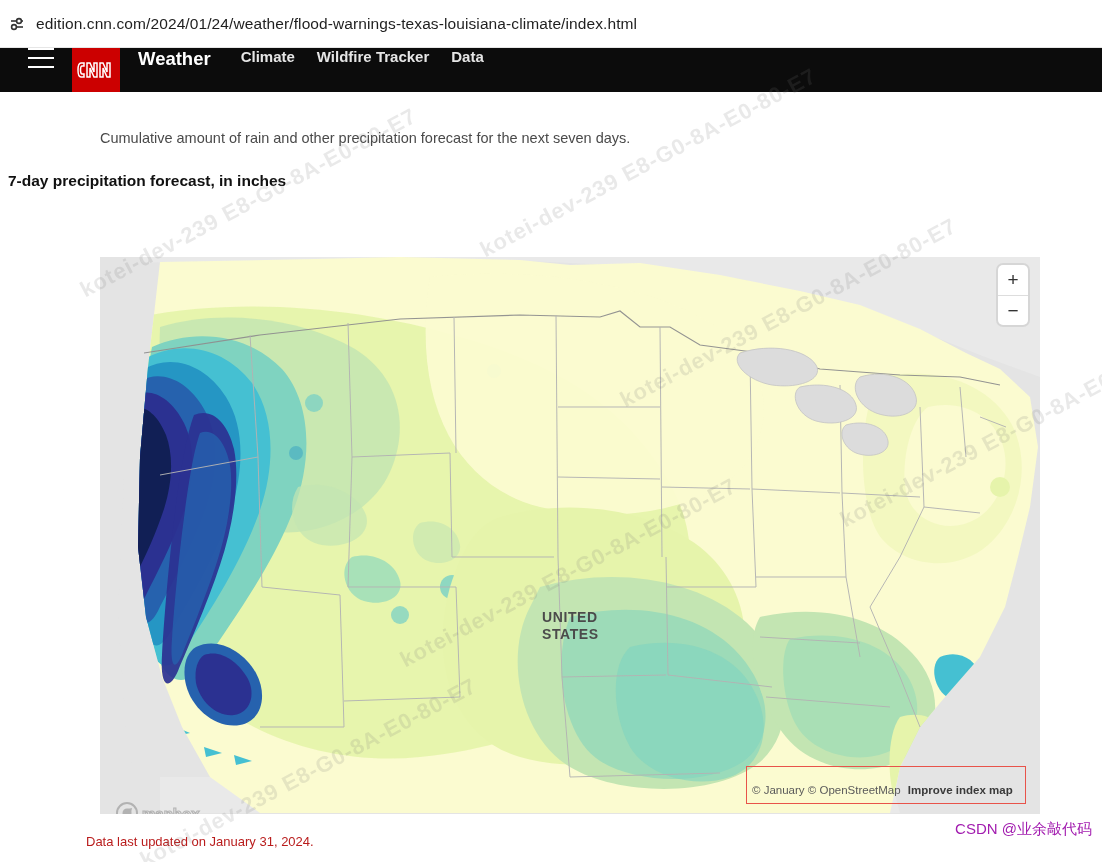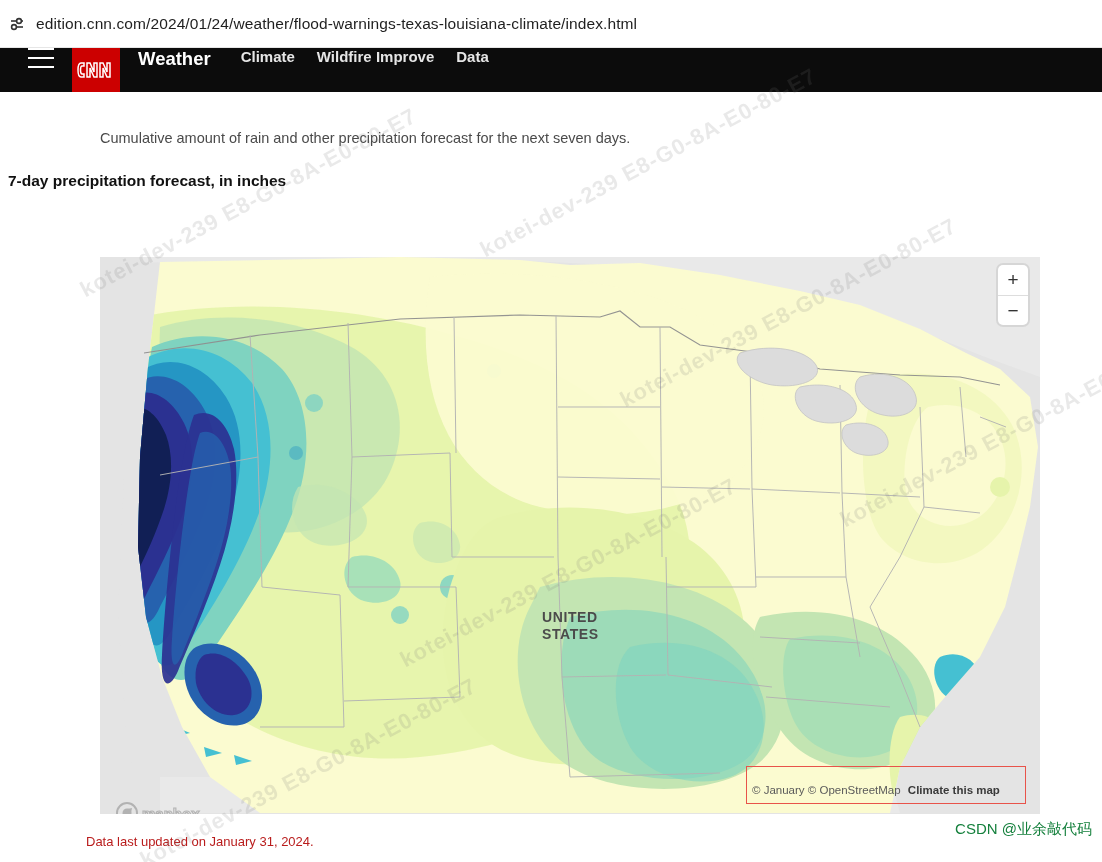--- a/index.html
+++ b/index.html
@@ -137,21 +137,21 @@
   }
   .attrib .improve{ font-weight:bold; color:#3a3a3a; margin-left:4px; }
 
   
   .source-note{
     position:absolute; left:86px; top:742px;
     font-size:13px; color:#b91c1c;
   }
   .csdn-watermark{
     position:absolute; right:10px; top:728px;
-    font-size:15px; color:#15803d; white-space:nowrap;
+    font-size:15px; color:#a21caf; white-space:nowrap;
   }
 
   
   .wm{
     position:absolute; color:rgba(120,120,120,0.16);
     font-size:22px; font-weight:bold; white-space:nowrap;
     transform:rotate(-28deg); pointer-events:none; z-index:30;
     letter-spacing:1px;
   }
 </style>
@@ -183,21 +183,21 @@
         <g fill="none" stroke="#ffffff" stroke-width="1.5">
           <path d="M5 4 C1 4 1 18 5 18 L8 18 L8 15 L6 15 C4 15 4 7 6 7 L8 7 L8 4 Z"></path>
           <path d="M11 18 L11 4 L14 4 L18 13 L18 4 L21 4 L21 18 L18 18 L14 9 L14 18 Z"></path>
           <path d="M24 18 L24 4 L27 4 L31 13 L31 4 L34 4 L34 18 L31 18 L27 9 L27 18 Z"></path>
         </g>
       </svg>
     </div>
     <span class="nav-title">Weather</span>
     <div class="nav-links">
       <span class="nav-link">Climate</span>
-      <span class="nav-link">Wildfire Improve</span>
+      <span class="nav-link">Wildfire Tracker</span>
       <span class="nav-link">Data</span>
     </div>
   </div>
 
   <div class="content">
 
     <div class="subhead">Cumulative amount of rain and other precipitation forecast for the next seven days.</div>
 
     <div class="legend-title">7-day precipitation forecast, in inches</div>
     <div class="legend-wrap">
@@ -402,21 +402,21 @@
           <circle cx="11" cy="11" r="4.5" fill="#8a8a8a"></circle>
           <path d="M11 7 L16 6 L15 11 Z" fill="#8a8a8a"></path>
           <text x="26" y="17" font-family="Liberation Sans, sans-serif" font-size="15" font-weight="bold" fill="none" stroke="#8a8a8a" stroke-width="1.2">mapbox</text>
         </svg>
       </div>
 
       <div class="attrib-highlight"></div>
       <div class="attrib">
         <span>© January</span>
         <span>© OpenStreetMap</span>
-        <span class="improve">Climate this map</span>
+        <span class="improve">Improve index map</span>
       </div>
     </div>
 
     <div class="source-note">Data last updated on January 31, 2024.</div>
     <div class="csdn-watermark">CSDN @业余敲代码</div>
   </div>
 
   <div class="wm" style="left:60px;  top:190px;">kotei-dev-239  E8-G0-8A-E0-80-E7</div>
   <div class="wm" style="left:460px; top:150px;">kotei-dev-239  E8-G0-8A-E0-80-E7</div>
   <div class="wm" style="left:820px; top:420px;">kotei-dev-239  E8-G0-8A-E0-80-E7</div>

